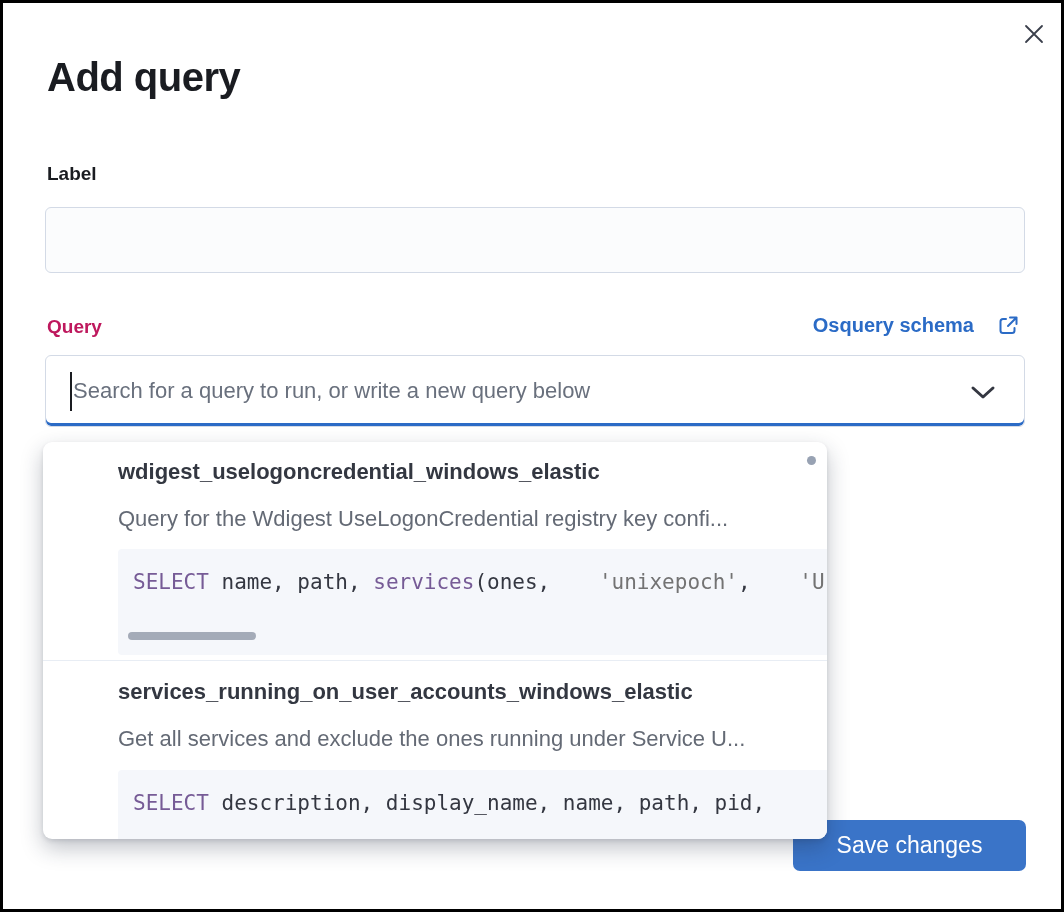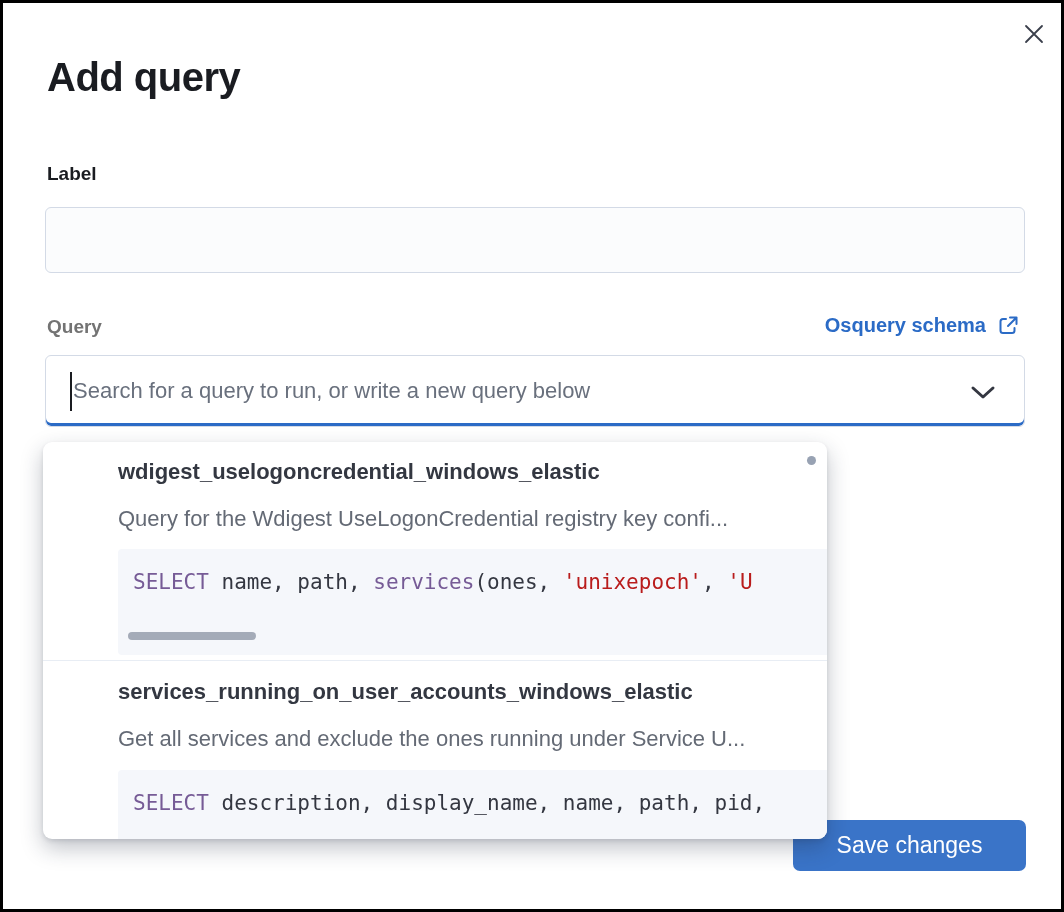--- a/index.html
+++ b/index.html
@@ -64,29 +64,29 @@
     outline: none;
   }
 
   
   .query-label {
     position: absolute;
     left: 44px;
     top: 313px;
     font-size: 19px;
     font-weight: 700;
-    color: #737373;
+    color: #be185d;
   }
   .schema-link {
     position: absolute;
     right: 42px;
     top: 311px;
     display: flex;
     align-items: center;
-    gap: 12px;
+    gap: 24px;
     font-size: 20px;
     font-weight: 700;
     color: #2b6bc6;
     text-decoration: none;
     cursor: pointer;
   }
 
   
   .combobox {
     position: absolute;
@@ -171,21 +171,21 @@
   .code-line {
     position: absolute;
     left: 15px;
     top: 21px;
     font-family: "DejaVu Sans Mono", monospace;
     font-size: 21px;
     white-space: nowrap;
   }
   .tok-keyword { color: #765b96; }
   .tok-plain   { color: #343741; }
-  .tok-string  { color: #b91c1c; }
+  .tok-string  { color: #737373; margin-left: 36px; }
   .hscroll-thumb {
     position: absolute;
     left: 10px;
     bottom: 15px;
     width: 128px;
     height: 8px;
     border-radius: 4px;
     background: #a4abb8;
   }
   .divider {

